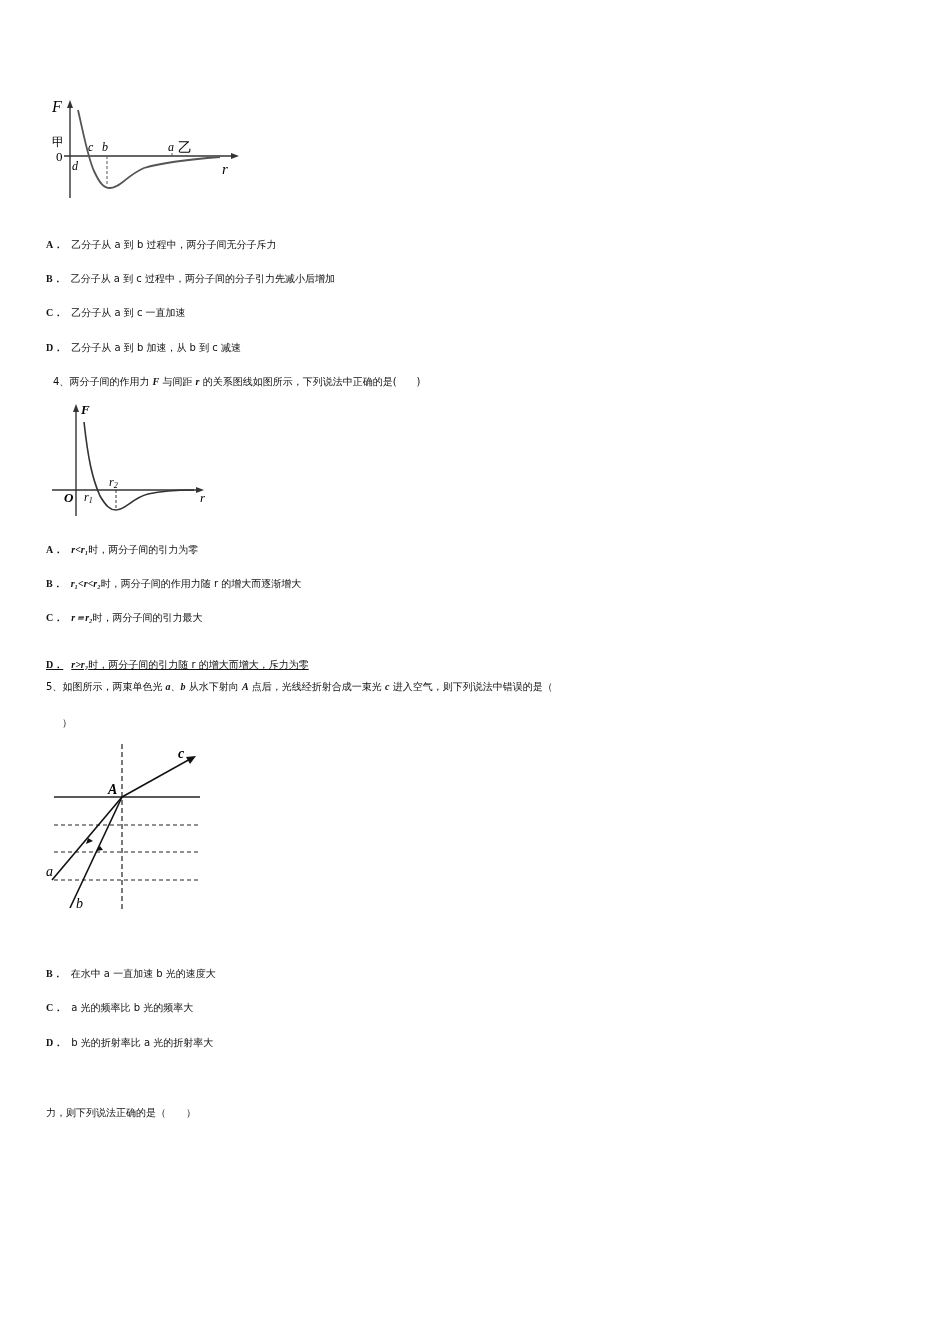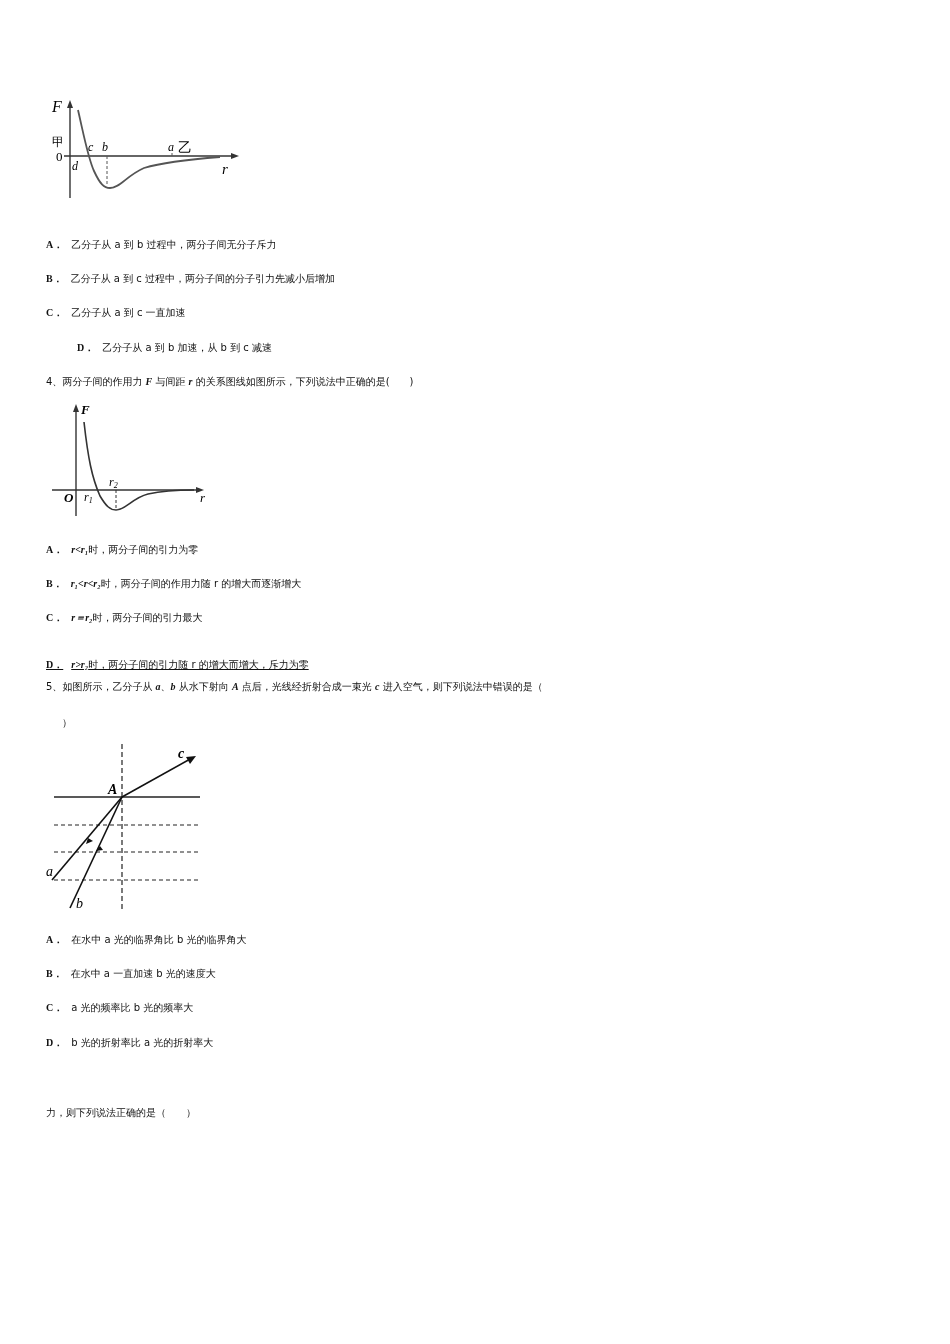--- a/index.html
+++ b/index.html
@@ -45,25 +45,25 @@
 
   <div class="line" style="top:234px;">
     <span class="opt-key">A．</span><span>乙分子从 a 到 b 过程中，两分子间无分子斥力</span>
   </div>
   <div class="line" style="top:268px;text-align:right;">
     <span class="opt-key">B．</span><span>乙分子从 a 到 c 过程中，两分子间的分子引力先减小后增加</span>
   </div>
   <div class="line" style="top:302px;">
     <span class="opt-key">C．</span><span>乙分子从 a 到 c 一直加速</span>
   </div>
-  <div class="line" style="top:337px;margin-left:31px;">
+  <div class="line" style="top:337px;">
     <span class="opt-key">D．</span><span>乙分子从 a 到 b 加速，从 b 到 c 减速</span>
   </div>
 
-  <div class="line" style="top:371px;">
+  <div class="line" style="top:371px;margin-left:7px;">
     <span>4、</span><span>两分子间的作用力</span>
     <span class="it">F</span>
     <span>与间距</span>
     <span class="it">r</span>
     <span>的关系图线如图所示，下列说法中正确的是(　　)</span>
   </div>
 
   <svg class="fig" style="left:44px; top:398px;" width="170" height="125" viewBox="0 0 170 125">
     <line x1="32" y1="118" x2="32" y2="10" stroke="#333" stroke-width="1.4"></line>
     <polygon points="32,6 29,14 35,14" fill="#333"></polygon>
@@ -85,21 +85,21 @@
     <span class="opt-key">B．</span><span class="it">r₁&lt;r&lt;r₂</span><span>时，两分子间的作用力随 r 的增大而逐渐增大</span>
   </div>
   <div class="line" style="top:607px;">
     <span class="opt-key">C．</span><span class="it">r＝r₂</span><span>时，两分子间的引力最大</span>
   </div>
   <div class="line" style="top:654px;text-decoration:underline;">
     <span class="opt-key">D．</span><span class="it">r&gt;r₂</span><span>时，两分子间的引力随 r 的增大而增大，斥力为零</span>
   </div>
 
   <div class="line" style="top:676px;">
-    <span>5、</span><span>如图所示，乙分子从</span>
+    <span>5、</span><span>如图所示，两束单色光</span>
     <span class="it">a</span><span>、</span><span class="it">b</span>
     <span>从水下射向</span>
     <span class="it">A</span>
     <span>点后，光线经折射合成一束光</span>
     <span class="it">c</span>
     <span>进入空气，则下列说法中错误的是（</span>
   </div>
   <div class="line" style="top:712px; left:62px;">
     <span>）</span>
   </div>
@@ -115,23 +115,20 @@
     <line x1="26" y1="166" x2="78" y2="55" stroke="#111" stroke-width="1.6"></line>
     <polygon points="56,104 52,109 59,108" fill="#111"></polygon>
     <line x1="78" y1="55" x2="148" y2="16" stroke="#111" stroke-width="1.6"></line>
     <polygon points="152,14 142,15 146,22" fill="#111"></polygon>
     <text x="64" y="52" font-size="14" font-style="italic" font-weight="bold">A</text>
     <text x="2" y="134" font-size="14" font-style="italic">a</text>
     <text x="32" y="166" font-size="14" font-style="italic">b</text>
     <text x="134" y="16" font-size="14" font-style="italic" font-weight="bold">c</text>
   </svg>
 
-  <div class="line" style="top:929px;">
-    <span class="opt-key">A．</span><span>在水中 a 光的临界角比 b 光的临界角大</span>
-  </div>
   <div class="line" style="top:963px;">
     <span class="opt-key">B．</span><span>在水中 a 一直加速 b 光的速度大</span>
   </div>
   <div class="line" style="top:997px;">
     <span class="opt-key">C．</span><span>a 光的频率比 b 光的频率大</span>
   </div>
   <div class="line" style="top:1032px;">
     <span class="opt-key">D．</span><span>b 光的折射率比 a 光的折射率大</span>
   </div>
 

